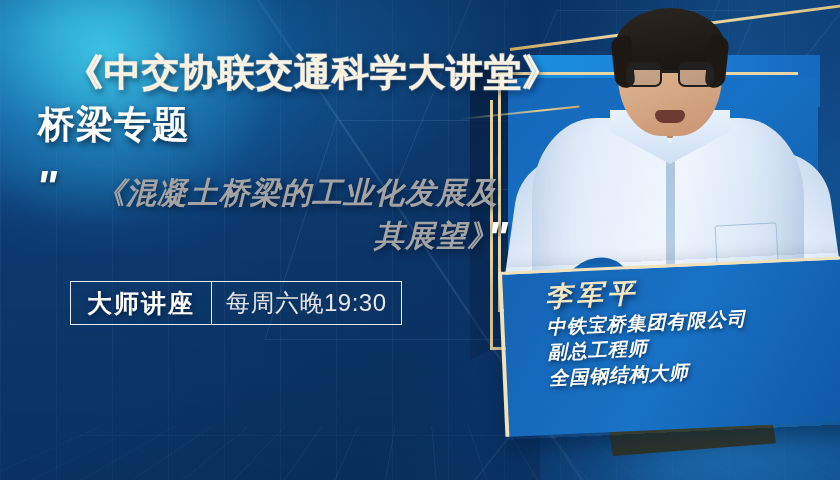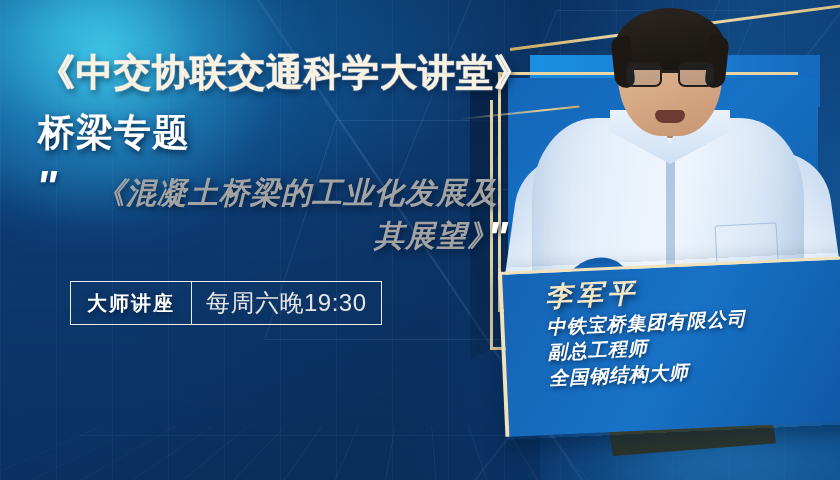--- a/index.html
+++ b/index.html
@@ -169,45 +169,45 @@
   }
 
   
   .title-main,.title-sub{
     position:absolute;left:38px;font-weight:700;letter-spacing:1px;white-space:nowrap;
   }
   .title-main{
     top:48px;font-size:37px;color:#f6e7c4;
     -webkit-text-stroke:1px rgba(255,255,255,0.55);
     text-shadow:0 0 2px rgba(255,255,255,.5), 2px 3px 7px rgba(2,22,50,.8);
+    margin-left:28px;
   }
   .title-sub{
     top:100px;font-size:37px;color:#ffffff;
     text-shadow:2px 3px 7px rgba(2,22,50,.85);
-    margin-top:8px;
   }
   .quote-open,.quote-close{
     position:absolute;color:#ffffff;font-size:44px;font-weight:700;font-style:italic;
     line-height:1;text-shadow:1px 2px 5px rgba(2,22,50,.7);
   }
   .quote-open{left:36px;top:165px;}
   .quote-close{left:487px;top:216px;}
   .headline{
     position:absolute;left:78px;top:172px;width:420px;
     font-size:30px;font-style:italic;font-weight:700;color:#a3a3a3;
     line-height:1.42;text-align:right;letter-spacing:1px;
     text-shadow:2px 3px 7px rgba(2,22,50,.8);
   }
   .lecture-box{
     position:absolute;left:70px;top:281px;height:44px;
     display:flex;align-items:stretch;border:1.5px solid rgba(255,255,255,0.92);
   }
   .lecture-box .lb-left{
     display:flex;align-items:center;padding:0 16px;
-    font-size:20px;font-weight:700;color:#ffffff;letter-spacing:2px;
+    font-size:25px;font-weight:700;color:#ffffff;letter-spacing:2px;
     border-right:1.5px solid rgba(255,255,255,0.92);
     text-shadow:1px 2px 5px rgba(2,22,50,.7);
   }
   .lecture-box .lb-right{
     display:flex;align-items:center;padding:0 14px;
     font-size:24px;font-weight:400;color:#e5e5e5;letter-spacing:.5px;
   }
   .tagline{
     position:absolute;left:62px;top:340px;width:424px;height:33px;
     display:flex;align-items:center;padding-left:12px;

